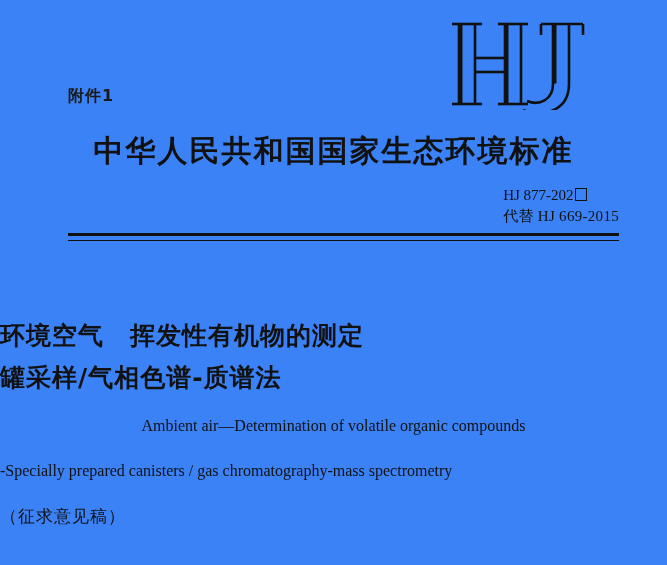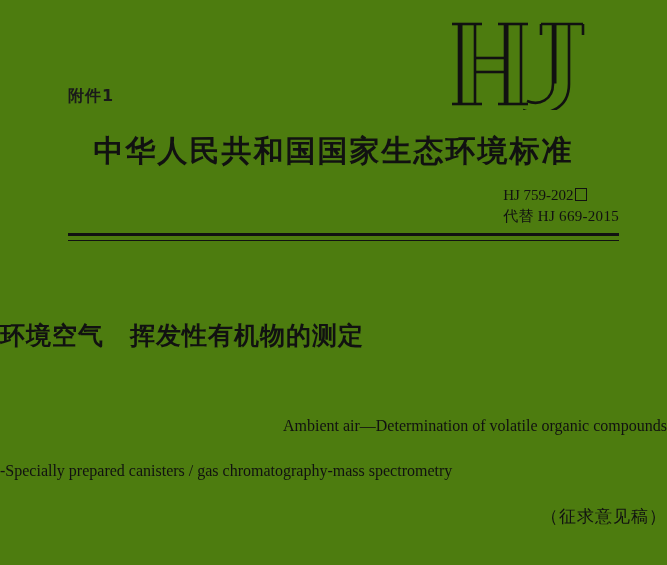--- a/index.html
+++ b/index.html
@@ -11,21 +11,21 @@
     width: 667px;
     height: 565px;
     font-family: "Liberation Serif", serif;
     color: #000000;
     overflow: hidden;
   }
   .page {
     position: relative;
     width: 667px;
     height: 565px;
-    background: #4d7c0f;
+    background: #3b82f6;
     box-sizing: border-box;
   }
 
   
   .attachment-label {
     position: absolute;
     left: 68px;
     top: 86px;
     font-family: "DejaVu Sans", sans-serif;
     font-size: 16px;
@@ -117,42 +117,42 @@
     color: #111111;
   }
   .subject-cn .line2 { display: block; }
 
   
   .subject-en-1 {
     position: absolute;
     left: 0;
     right: 0;
     top: 417px;
-    text-align: right;
+    text-align: center;
     font-family: "Liberation Serif", serif;
     font-size: 16px;
     color: #111111;
   }
   .subject-en-2 {
     position: absolute;
     left: 0;
     right: 0;
     top: 462px;
     font-family: "Liberation Serif", serif;
     font-size: 16px;
     color: #111111;
   }
 
   
   .draft-note {
     position: absolute;
     left: 0;
     right: 0;
     top: 505px;
-    text-align: right;
+    text-align: left;
     font-family: "DejaVu Sans", sans-serif;
     font-size: 17px;
     color: #111111;
     letter-spacing: 1px;
   }
 </style>
 </head>
 <body>
 
 <div class="page">
@@ -194,30 +194,31 @@
         <rect x="56.5" y="6.5" width="3" height="79"></rect>
         <rect x="104.5" y="6.5" width="3" height="59"></rect>
       </g>
     </svg>
   </div>
 
   <div class="std-title">中华人民共和国国家生态环境标准</div>
 
   <div class="code-block">
     <div class="code-line">
-      <span>HJ 759-202</span><span class="box-glyph"></span>
+      <span>HJ 877-202</span><span class="box-glyph"></span>
     </div>
     <div class="code-line replaces">代替 HJ  669-2015</div>
   </div>
 
   <div class="rule-thick"></div>
   <div class="rule-thin"></div>
 
   <div class="subject-cn">
     <span class="line1">环境空气　挥发性有机物的测定</span>
+    <span class="line2">罐采样/气相色谱-质谱法</span>
   </div>
 
   <div class="subject-en-1">Ambient air—Determination of volatile organic compounds</div>
 
   <div class="subject-en-2">-Specially prepared canisters / gas chromatography-mass spectrometry</div>
 
   <div class="draft-note">（征求意见稿）</div>
 
 </div>
 

